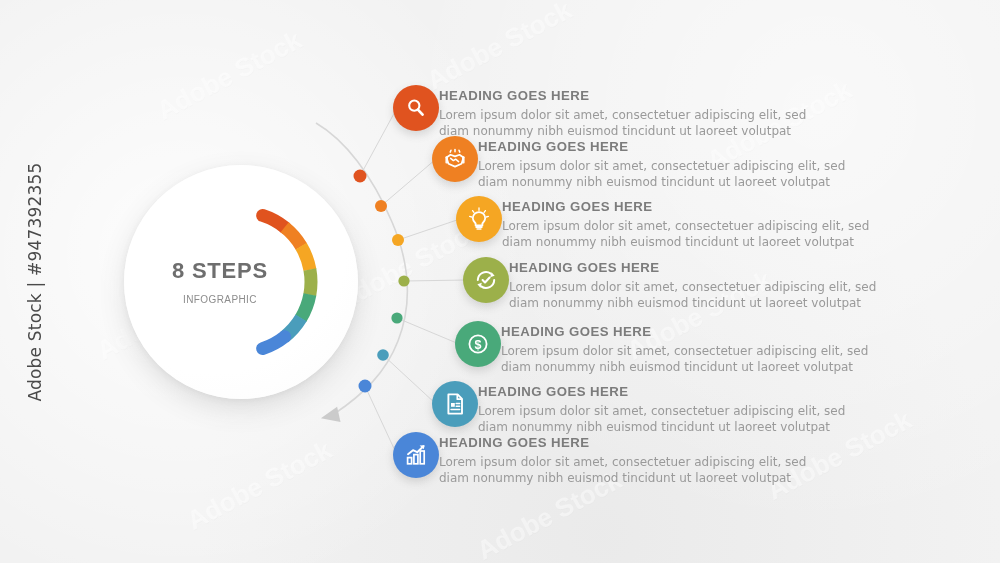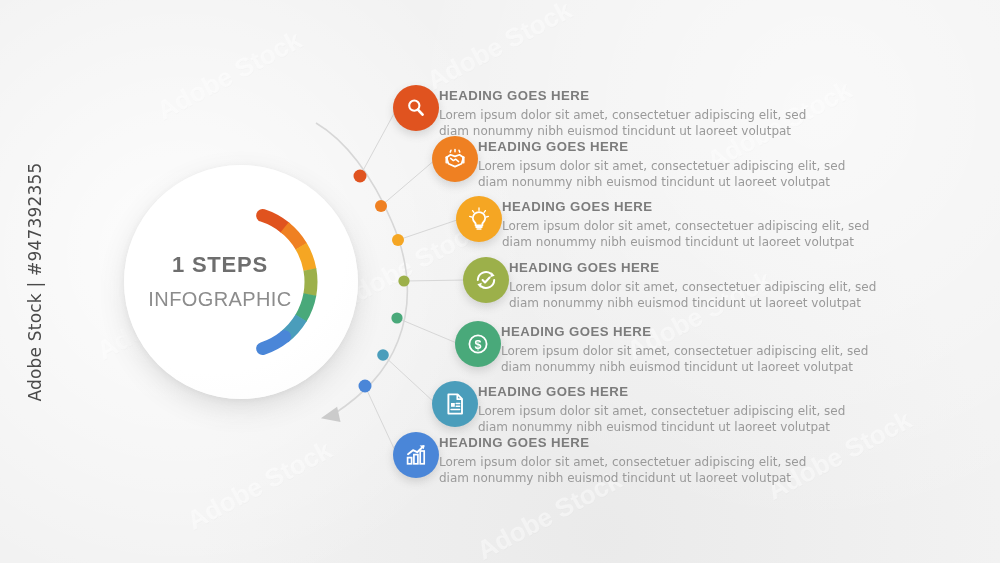--- a/index.html
+++ b/index.html
@@ -84,21 +84,21 @@
   }
   #center-title {
     font-size: 22px;
     font-weight: 700;
     letter-spacing: 0.8px;
     color: #6e6e6e;
     margin-right: 42px;
     line-height: 1.1;
   }
   #center-subtitle {
-    font-size: 20px;
+    font-size: 10px;
     font-weight: 400;
     letter-spacing: 0.4px;
     color: #8c8c8c;
     margin-right: 42px;
     margin-top: 11px;
   }
 
   
   #arc-svg, #path-svg {
     position: absolute;
@@ -183,21 +183,21 @@
         <circle cx="381" cy="206" r="6" fill="#ef8022"></circle>
         <circle cx="398" cy="240" r="6" fill="#f5a623"></circle>
         <circle cx="404" cy="281" r="5.6" fill="#9cb04a"></circle>
         <circle cx="397" cy="318" r="5.6" fill="#49a97a"></circle>
         <circle cx="383" cy="355" r="5.8" fill="#4a9dbb"></circle>
         <circle cx="365" cy="386" r="6.5" fill="#4a86d8"></circle>
       </g>
   </svg>
 
   <div id="center-circle">
-    <div id="center-title">1 STEPS</div>
+    <div id="center-title">8 STEPS</div>
     <div id="center-subtitle">INFOGRAPHIC</div>
   </div>
 
   <svg id="arc-svg" viewBox="0 0 1000 563">
     <g id="arc-segments" fill="none" stroke-width="13" stroke-linecap="round">
         <path d="M 262.63 215.43 A 70 70 0 0 1 285.03 227.58" stroke="#e0531f" stroke-linecap="round"></path>
         <path d="M 284.64 227.27 A 70 70 0 0 1 301.34 246.52" stroke="#ef8022" stroke-linecap="butt"></path>
         <path d="M 301.09 246.10 A 70 70 0 0 1 309.96 269.98" stroke="#f5a623" stroke-linecap="butt"></path>
         <path d="M 309.88 269.50 A 70 70 0 0 1 309.79 294.98" stroke="#9cb04a" stroke-linecap="butt"></path>
         <path d="M 309.88 294.50 A 70 70 0 0 1 300.84 318.32" stroke="#49a97a" stroke-linecap="butt"></path>

